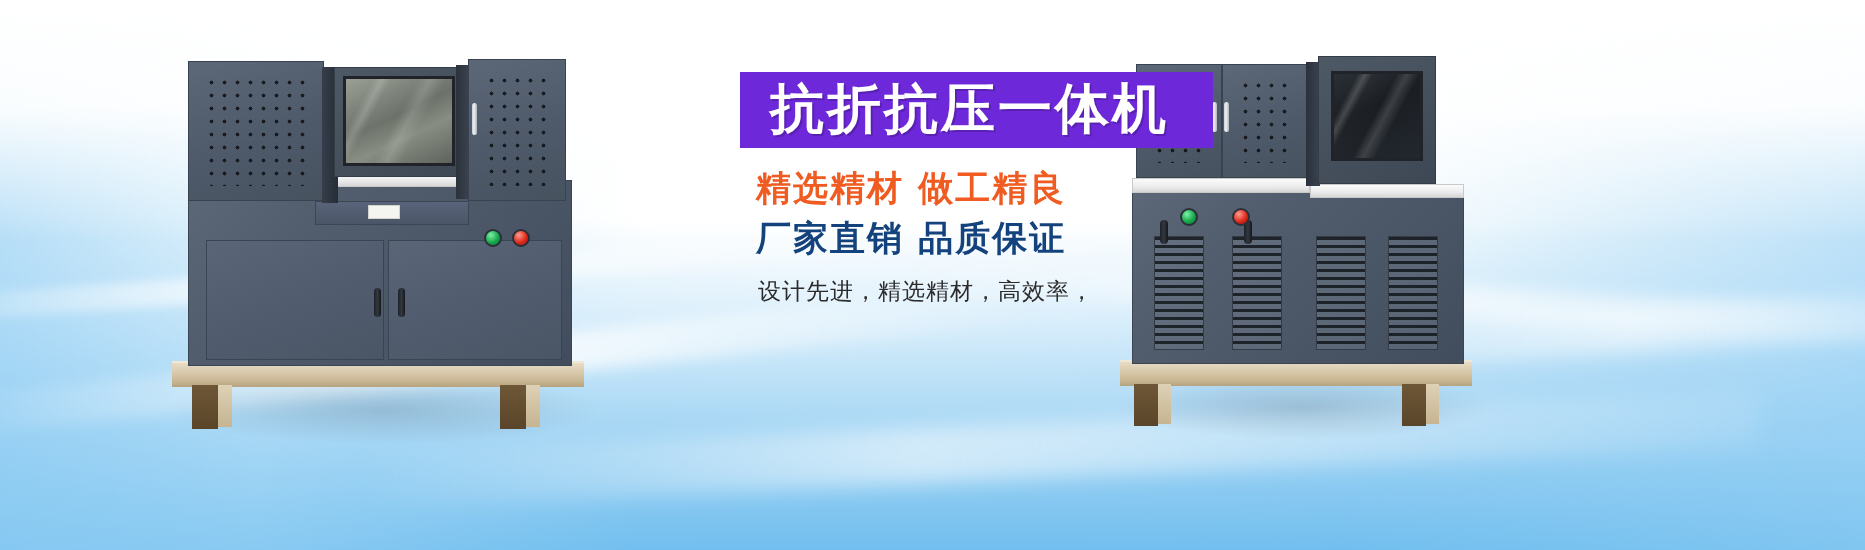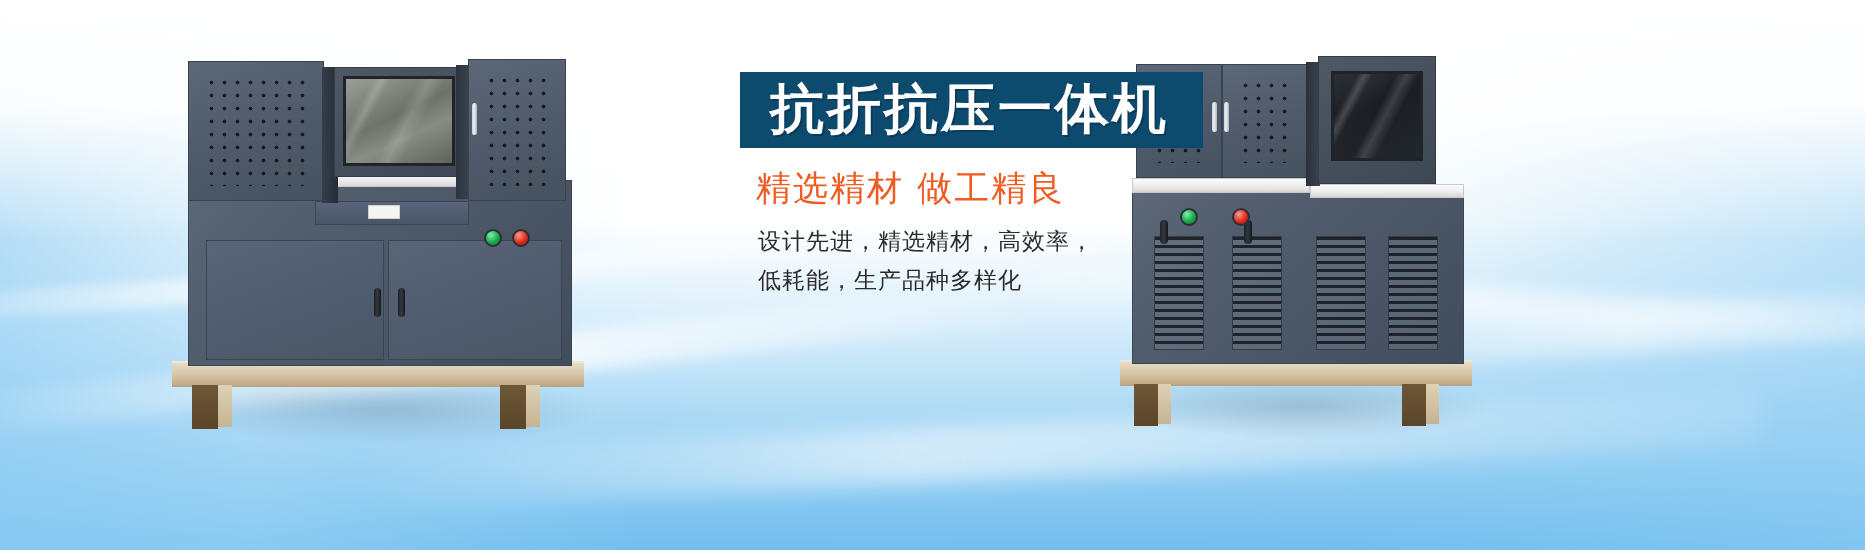--- a/index.html
+++ b/index.html
@@ -77,40 +77,40 @@
 
   
   .text-block {
     position: absolute;
     left: 740px;
     top: 72px;
     width: 540px;
   }
   .title-bar {
     display: inline-block;
-    background: #0c4a6e;
-    padding: 10px 34px 12px 30px;
+    background: #6d28d9;
+    padding: 10px 44px 12px 30px;
     line-height: 1;
   }
   .title-bar .title-text {
     display: block;
     color: #ffffff;
     font-size: 54px;
     font-weight: bold;
     letter-spacing: 3px;
     line-height: 1.0;
     text-shadow: 2px 2px 0 rgba(0,0,0,0.18);
     white-space: nowrap;
   }
   .sub-orange {
     margin-top: 19px;
     margin-left: 16px;
     color: #ef5b20;
     font-size: 35px;
-    font-weight: normal;
+    font-weight: bold;
     letter-spacing: 2px;
     line-height: 1.25;
     white-space: nowrap;
   }
   .sub-blue {
     margin-top: 6px;
     margin-left: 16px;
     color: #14427d;
     font-size: 35px;
     font-weight: bold;
@@ -352,19 +352,19 @@
     </div>
   </div>
 
   <div class="text-block">
 
     <div class="title-bar">
       <span class="title-text">抗折抗压一体机</span>
     </div>
 
     <div class="sub-orange">精选精材  做工精良</div>
+    <div class="sub-blue">厂家直销  品质保证</div>
 
     <div class="desc">设计先进，精选精材，高效率，</div>
-    <div class="desc" style="margin-top:2px;">低耗能，生产品种多样化</div>
 
   </div>
 
 </div>
 
 </body></html>

